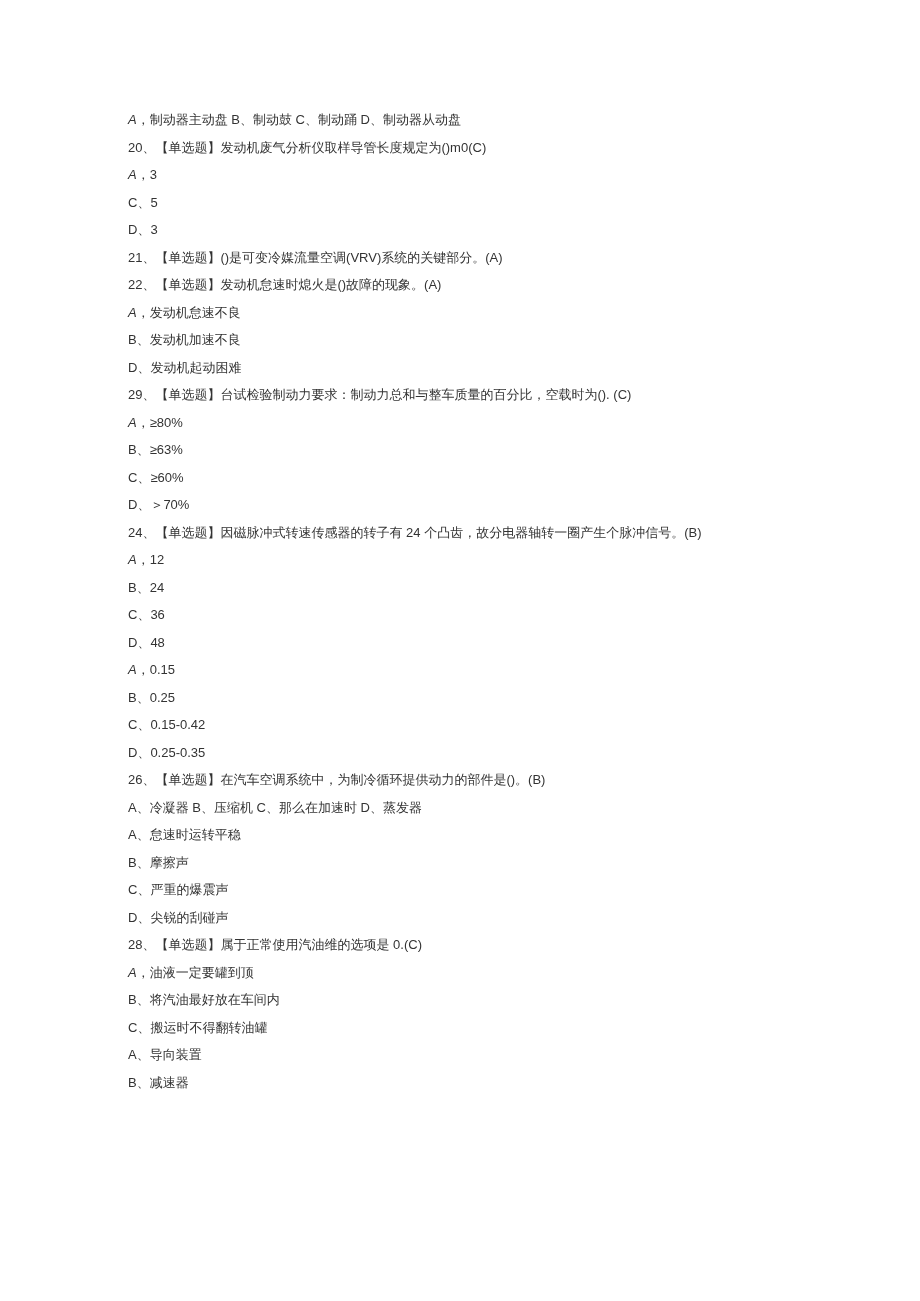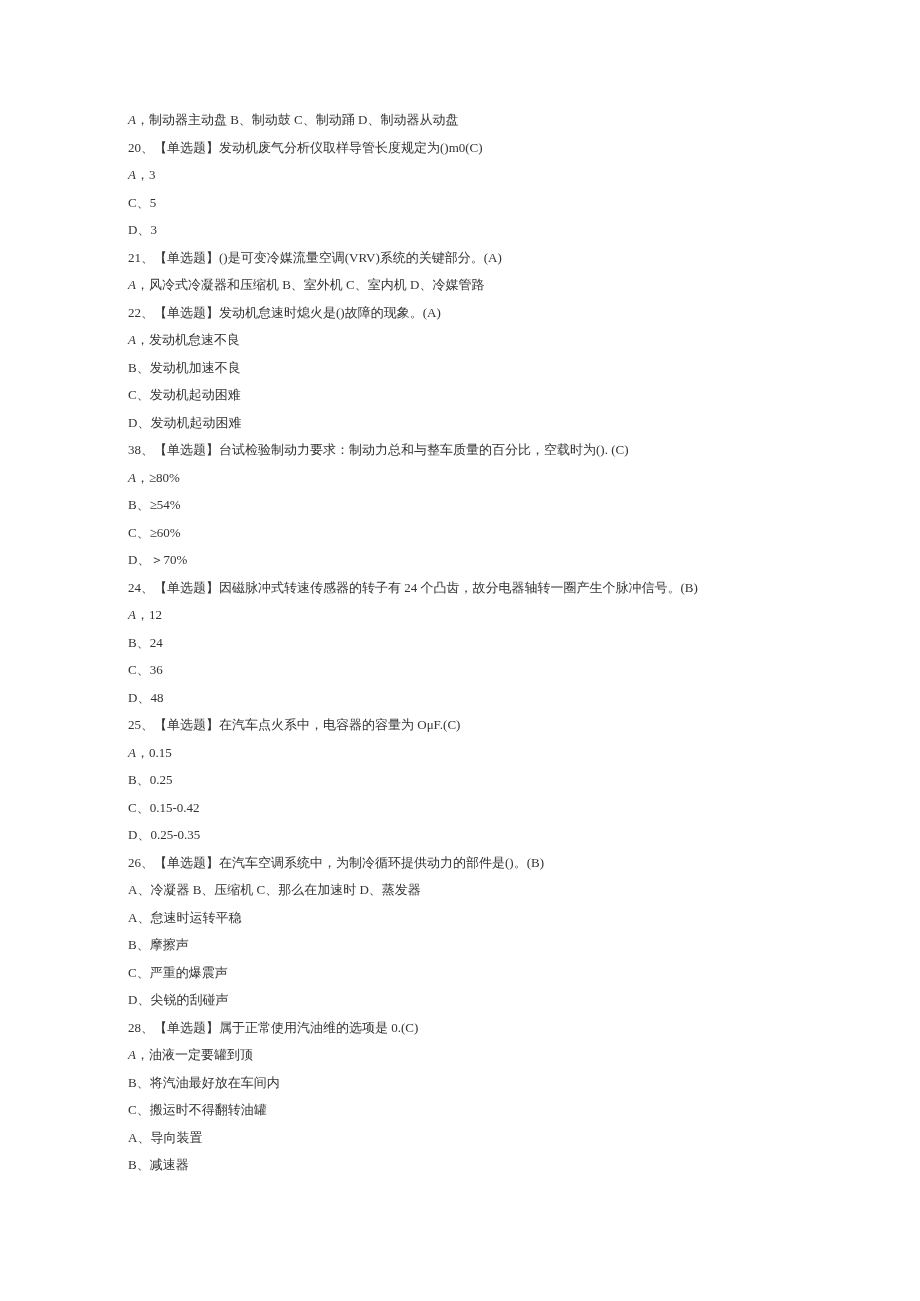--- a/index.html
+++ b/index.html
@@ -7,53 +7,49 @@
       background: #ffffff;
       font-family: "Microsoft YaHei", "SimSun", Arial, sans-serif;
       font-size: 13px;
       color: #333333;
       line-height: 1.5;
       padding: 110px 128px 50px 128px;
       width: 920px;
     }
     .line {
       margin-bottom: 8px;
-      font-family: Liberation Serif, serif;
     }
     .italic-a {
       font-style: italic;
     }
   </style>
 </head>
 <body>
 
 <div id="content">
     <div class="line"><span class="italic-a">A</span><span>，制动器主动盘 B、制动鼓 C、制动踊 D、制动器从动盘</span></div>
     <div class="line">20、【单选题】发动机废气分析仪取样导管长度规定为()m0(C)</div>
     <div class="line"><span class="italic-a">A</span><span>，3</span></div>
     <div class="line">C、5</div>
     <div class="line">D、3</div>
     <div class="line">21、【单选题】()是可变冷媒流量空调(VRV)系统的关键部分。(A)</div>
-    <div class="line"><span class="italic-a">A</span><span>，风冷式冷凝器和压缩机 B、室外机 C、室内机 D、冷媒管路</span></div>
     <div class="line">22、【单选题】发动机怠速时熄火是()故障的现象。(A)</div>
     <div class="line"><span class="italic-a">A</span><span>，发动机怠速不良</span></div>
     <div class="line">B、发动机加速不良</div>
-    <div class="line">C、发动机起动困难</div>
     <div class="line">D、发动机起动困难</div>
-    <div class="line">38、【单选题】台试检验制动力要求：制动力总和与整车质量的百分比，空载时为(). (C)</div>
+    <div class="line">29、【单选题】台试检验制动力要求：制动力总和与整车质量的百分比，空载时为(). (C)</div>
     <div class="line"><span class="italic-a">A</span><span>，≥80%</span></div>
-    <div class="line">B、≥54%</div>
+    <div class="line">B、≥63%</div>
     <div class="line">C、≥60%</div>
     <div class="line">D、＞70%</div>
     <div class="line">24、【单选题】因磁脉冲式转速传感器的转子有 24 个凸齿，故分电器轴转一圈产生个脉冲信号。(B)</div>
     <div class="line"><span class="italic-a">A</span><span>，12</span></div>
     <div class="line">B、24</div>
     <div class="line">C、36</div>
     <div class="line">D、48</div>
-    <div class="line">25、【单选题】在汽车点火系中，电容器的容量为 OμF.(C)</div>
     <div class="line"><span class="italic-a">A</span><span>，0.15</span></div>
     <div class="line">B、0.25</div>
     <div class="line">C、0.15-0.42</div>
     <div class="line">D、0.25-0.35</div>
     <div class="line">26、【单选题】在汽车空调系统中，为制冷循环提供动力的部件是()。(B)</div>
     <div class="line">A、冷凝器 B、压缩机 C、那么在加速时 D、蒸发器</div>
     <div class="line">A、怠速时运转平稳</div>
     <div class="line">B、摩擦声</div>
     <div class="line">C、严重的爆震声</div>
     <div class="line">D、尖锐的刮碰声</div>

